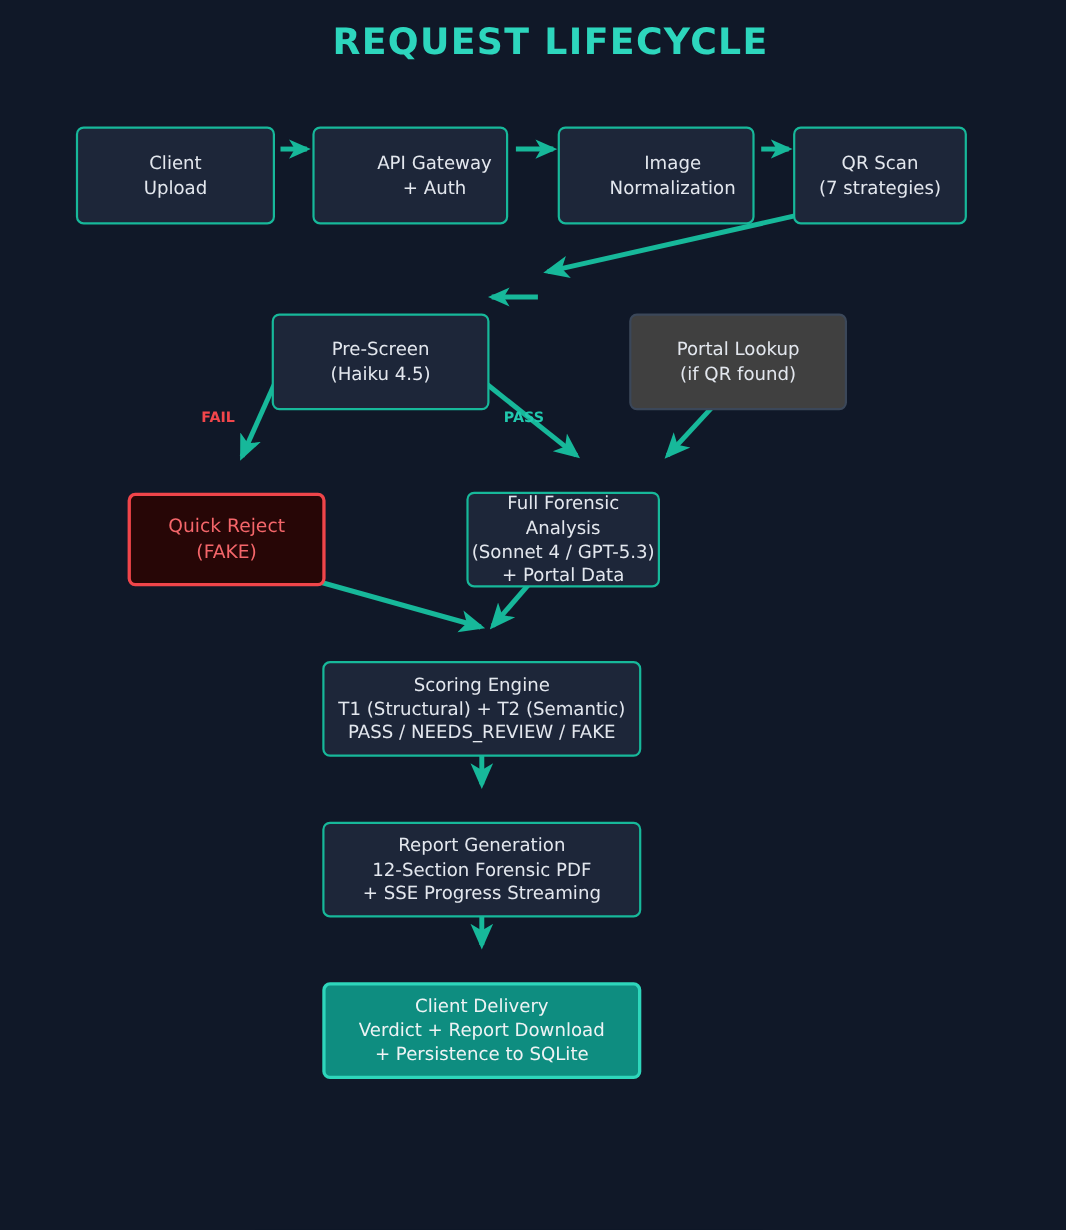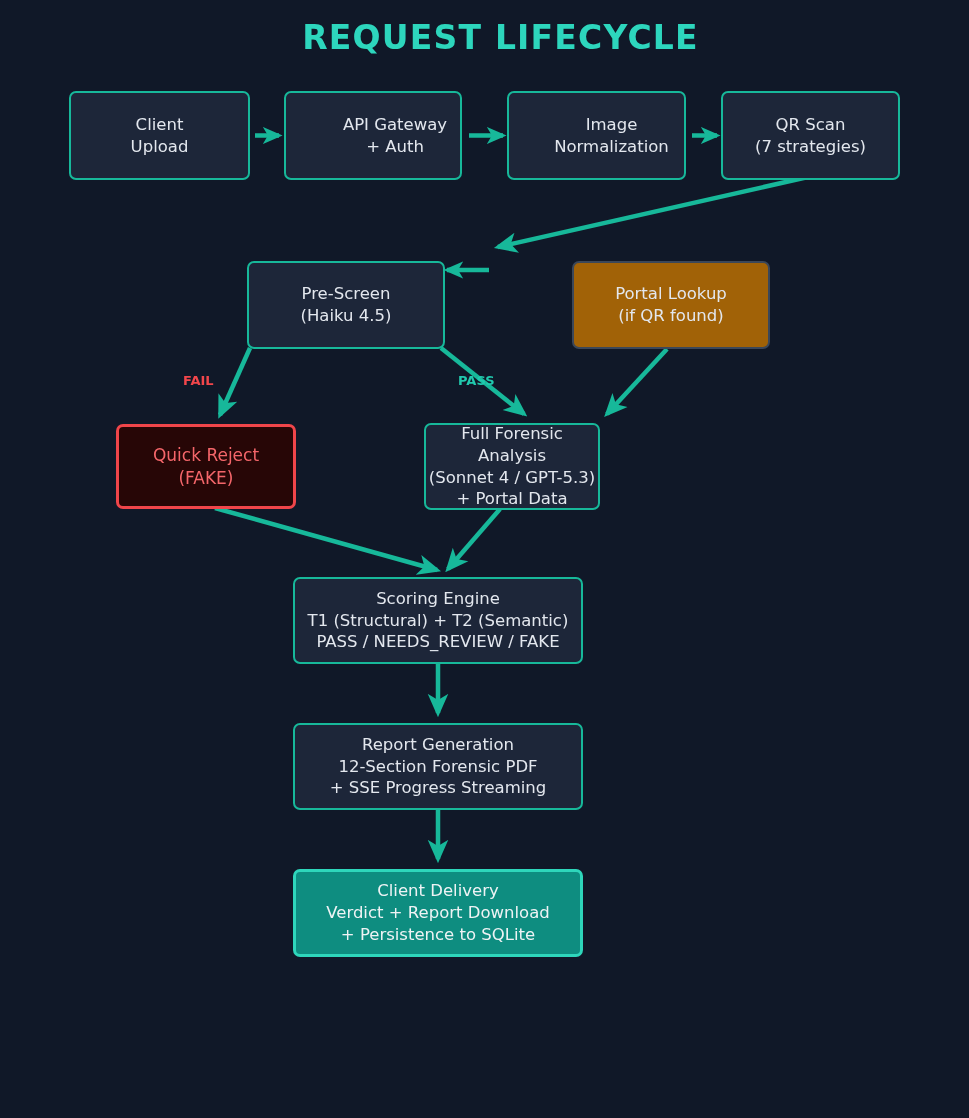--- a/index.html
+++ b/index.html
@@ -41,39 +41,40 @@
     position: absolute;
     box-sizing: border-box;
     display: flex;
     flex-direction: column;
     align-items: center;
     justify-content: center;
     border-radius: 7px;
     text-align: center;
     line-height: 1.32;
     white-space: pre-line;
+    margin-top: 24px;
   }
 
   .node .node-label {
     display: block;
     width: 100%;
     white-space: pre-line;
   }
 
   
   .node-default {
     background: #1d2639;
     border: 2.5px solid #17b89a;
     color: #e3e7ee;
     font-size: 16.5px;
   }
 
   
   .node-muted {
-    background: #a16207;
+    background: #404040;
     border: 2px solid #3b4759;
     color: #e3e7ee;
     font-size: 16.5px;
   }
 
   
   .node-danger {
     background: #270606;
     border: 3px solid #f0454a;
     color: #f4666a;
@@ -141,21 +142,21 @@
 
   <div class="diagram-title">REQUEST LIFECYCLE</div>
 
   <div id="nodes-layer">
       <div class="node node-default" style="left: 69px; top: 91px; width: 181px; height: 89px;"><span class="node-label">Client
 Upload</span></div>
       <div class="node node-default" style="left: 284px; top: 91px; width: 178px; height: 89px; padding-left: 44px;"><span class="node-label">API Gateway
 + Auth</span></div>
       <div class="node node-default" style="left: 507px; top: 91px; width: 179px; height: 89px; padding-left: 30px;"><span class="node-label">Image
 Normalization</span></div>
-      <div class="node node-default" style="left: 721px; top: 91px; width: 179px; height: 89px;"><span class="node-label">QR Scan
+      <div class="node node-default" style="left: 721px; top: 91px; width: 158px; height: 89px;"><span class="node-label">QR Scan
 (7 strategies)</span></div>
       <div class="node node-default" style="left: 247px; top: 261px; width: 198px; height: 88px;"><span class="node-label">Pre-Screen
 (Haiku 4.5)</span></div>
       <div class="node node-muted" style="left: 572px; top: 261px; width: 198px; height: 88px;"><span class="node-label">Portal Lookup
 (if QR found)</span></div>
       <div class="node node-danger" style="left: 116px; top: 424px; width: 180px; height: 85px;"><span class="node-label">Quick Reject
 (FAKE)</span></div>
       <div class="node node-default" style="left: 424px; top: 423px; width: 176px; height: 87px;"><span class="node-label">Full Forensic
 Analysis
 (Sonnet 4 / GPT-5.3)

